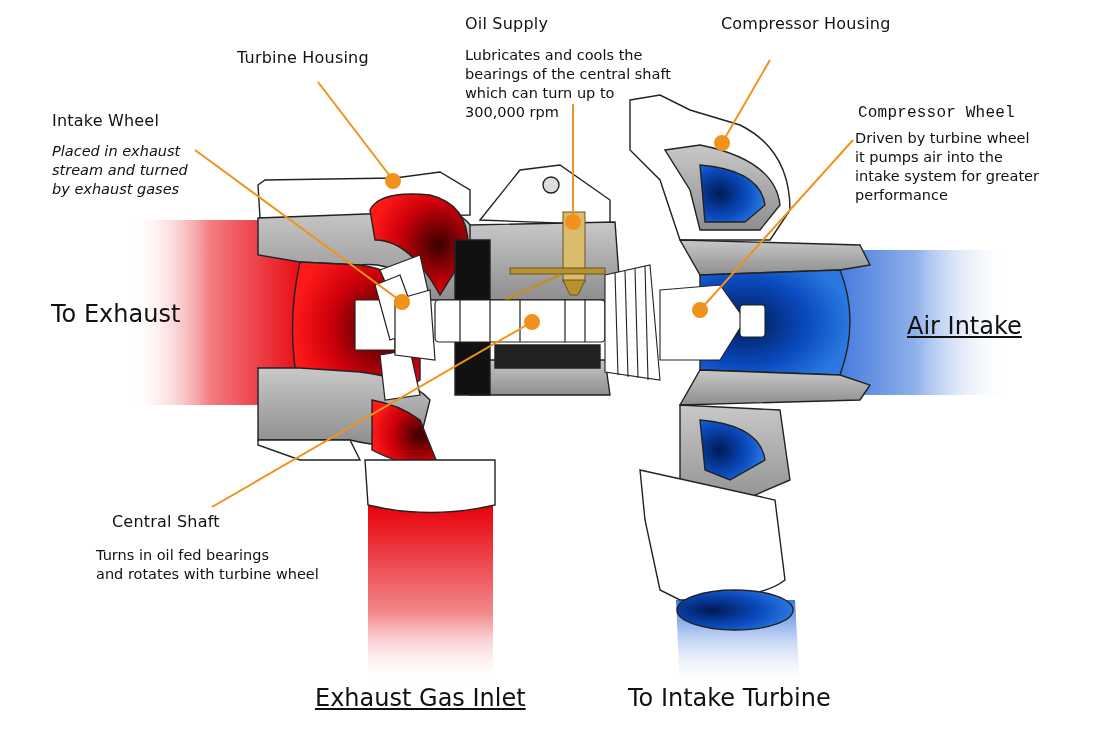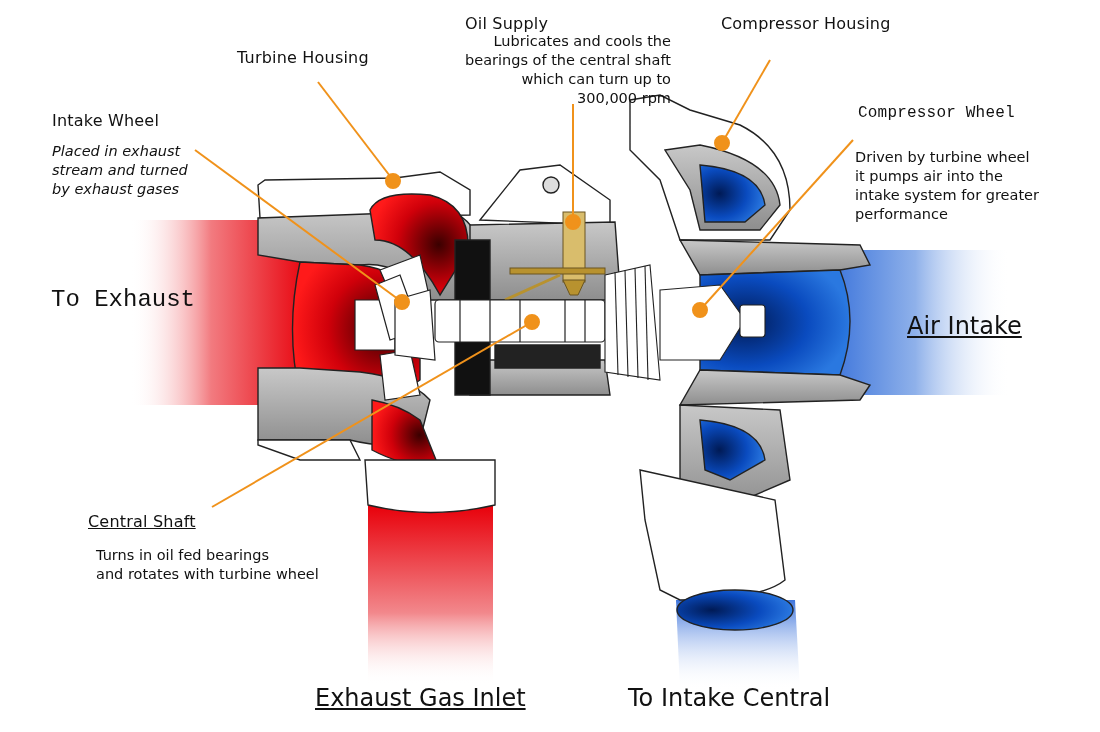--- a/index.html
+++ b/index.html
@@ -138,33 +138,33 @@
 </svg>
 
 <div class="lbl title" style="left:207px;top:48px;margin-left:30px;">Turbine Housing</div>
 
 <div class="lbl title" style="left:52px;top:111px;">Intake Wheel</div>
 <div class="lbl desc" style="left:52px;top:142px;font-style:italic;">Placed in exhaust
 stream and turned
 by exhaust gases</div>
 
 <div class="lbl title" style="left:465px;top:14px;">Oil Supply</div>
-<div class="lbl desc" style="left:465px;top:32px;text-align:right;">Lubricates and cools the
+<div class="lbl desc" style="left:465px;top:46px;">Lubricates and cools the
 bearings of the central shaft
 which can turn up to
 300,000 rpm</div>
 
 <div class="lbl title" style="left:721px;top:14px;">Compressor Housing</div>
 
 <div class="lbl title" style="left:858px;top:104px;font-family:Liberation Mono, monospace;">Compressor Wheel</div>
-<div class="lbl desc" style="left:855px;top:148px;">Driven by turbine wheel
+<div class="lbl desc" style="left:855px;top:129px;">Driven by turbine wheel
 it pumps air into the
 intake system for greater
 performance</div>
 
-<div class="lbl title" style="left:88px;top:512px;text-decoration:underline;">Central Shaft</div>
+<div class="lbl title" style="left:112px;top:512px;">Central Shaft</div>
 <div class="lbl desc" style="left:96px;top:546px;">Turns in oil fed bearings
 and rotates with turbine wheel</div>
 
-<div class="lbl big" style="left:51px;top:286px;font-family:Liberation Mono, monospace;">To Exhaust</div>
+<div class="lbl big" style="left:51px;top:300px;">To Exhaust</div>
 <div class="lbl big" style="left:907px;top:312px;text-decoration:underline;">Air Intake</div>
 <div class="lbl big" style="left:315px;top:684px;text-decoration:underline;">Exhaust Gas Inlet</div>
-<div class="lbl big" style="left:628px;top:684px;">To Intake Central</div>
+<div class="lbl big" style="left:628px;top:684px;">To Intake Turbine</div>
 
 </body></html>

